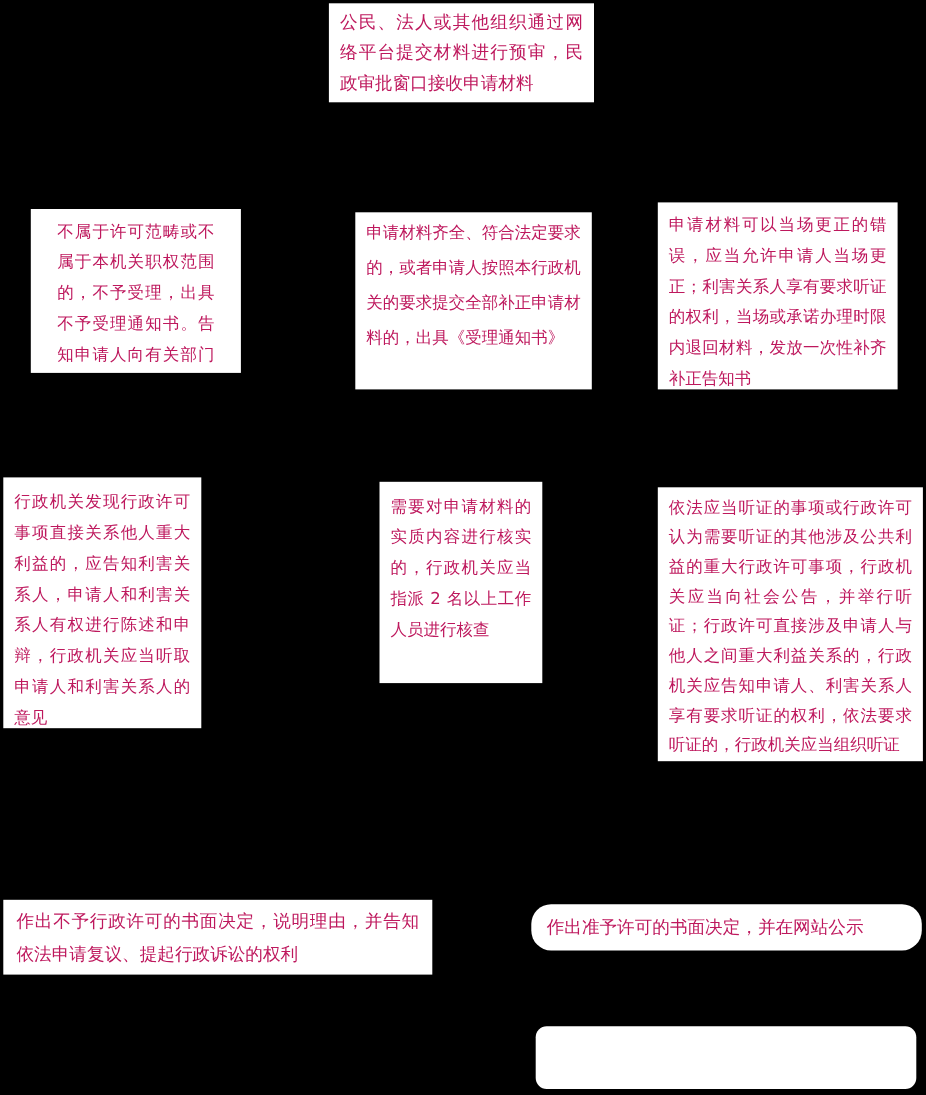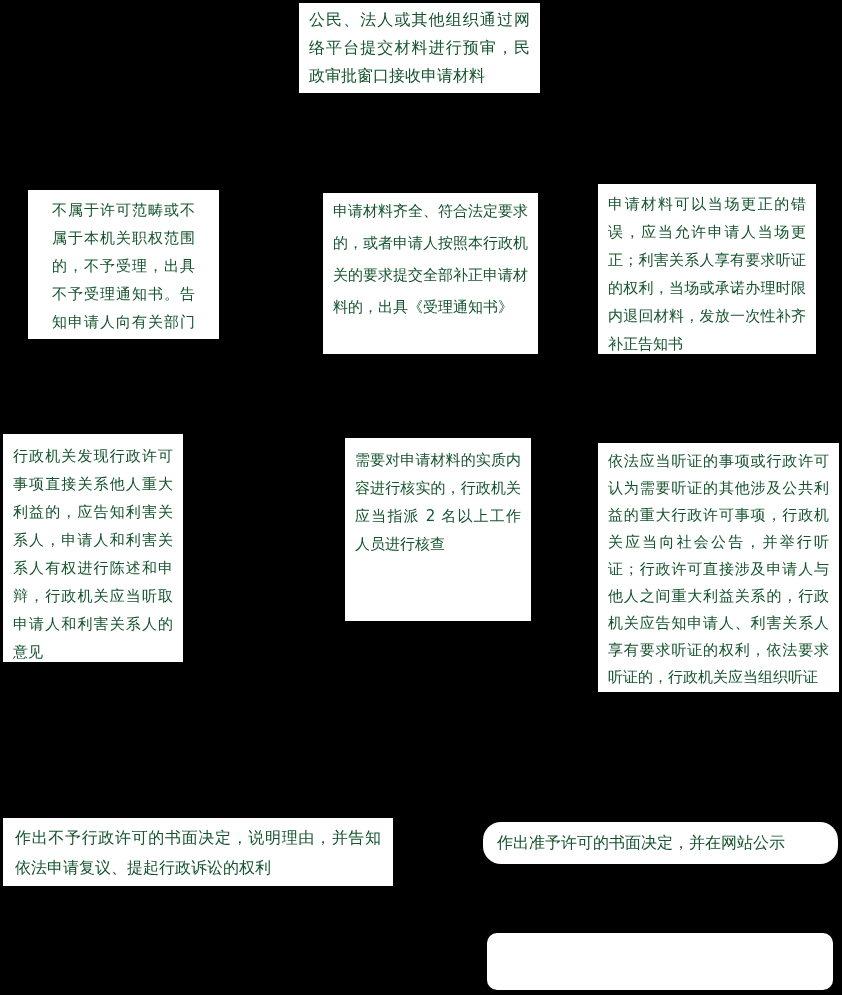--- a/index.html
+++ b/index.html
@@ -11,21 +11,21 @@
     position: relative;
     width: 842px;
     height: 995px;
     background: #000000;
     font-family: "DejaVu Sans", sans-serif;
     overflow: hidden;
   }
   .node {
     position: absolute;
     background: #ffffff;
-    color: #14532d;
+    color: #be185d;
     box-sizing: border-box;
     font-size: 15px;
     line-height: 28px;
     padding: 5px 10px;
     text-align: justify;
     overflow: hidden;
   }
   #node-intake {
     left: 299px; top: 3px; width: 241px; height: 90px;
     font-size: 16px; line-height: 28px; padding: 3px 10px;
@@ -40,21 +40,21 @@
   }
   #node-correction-notice {
     left: 598px; top: 184px; width: 218px; height: 170px;
     line-height: 28px; padding: 6px 10px;
   }
   #node-stakeholder-notify {
     left: 3px; top: 434px; width: 180px; height: 228px;
     line-height: 28px; padding: 8px 10px;
   }
   #node-verification {
-    left: 345px; top: 438px; width: 186px; height: 183px;
+    left: 345px; top: 438px; width: 148px; height: 183px;
     line-height: 28px; padding: 8px 10px;
   }
   #node-hearing {
     left: 598px; top: 443px; width: 241px; height: 249px;
     line-height: 27px; padding: 5px 10px;
   }
   #node-deny-decision {
     left: 3px; top: 818px; width: 390px; height: 68px;
     font-size: 16px; line-height: 30px; padding: 5px 12px;
   }

